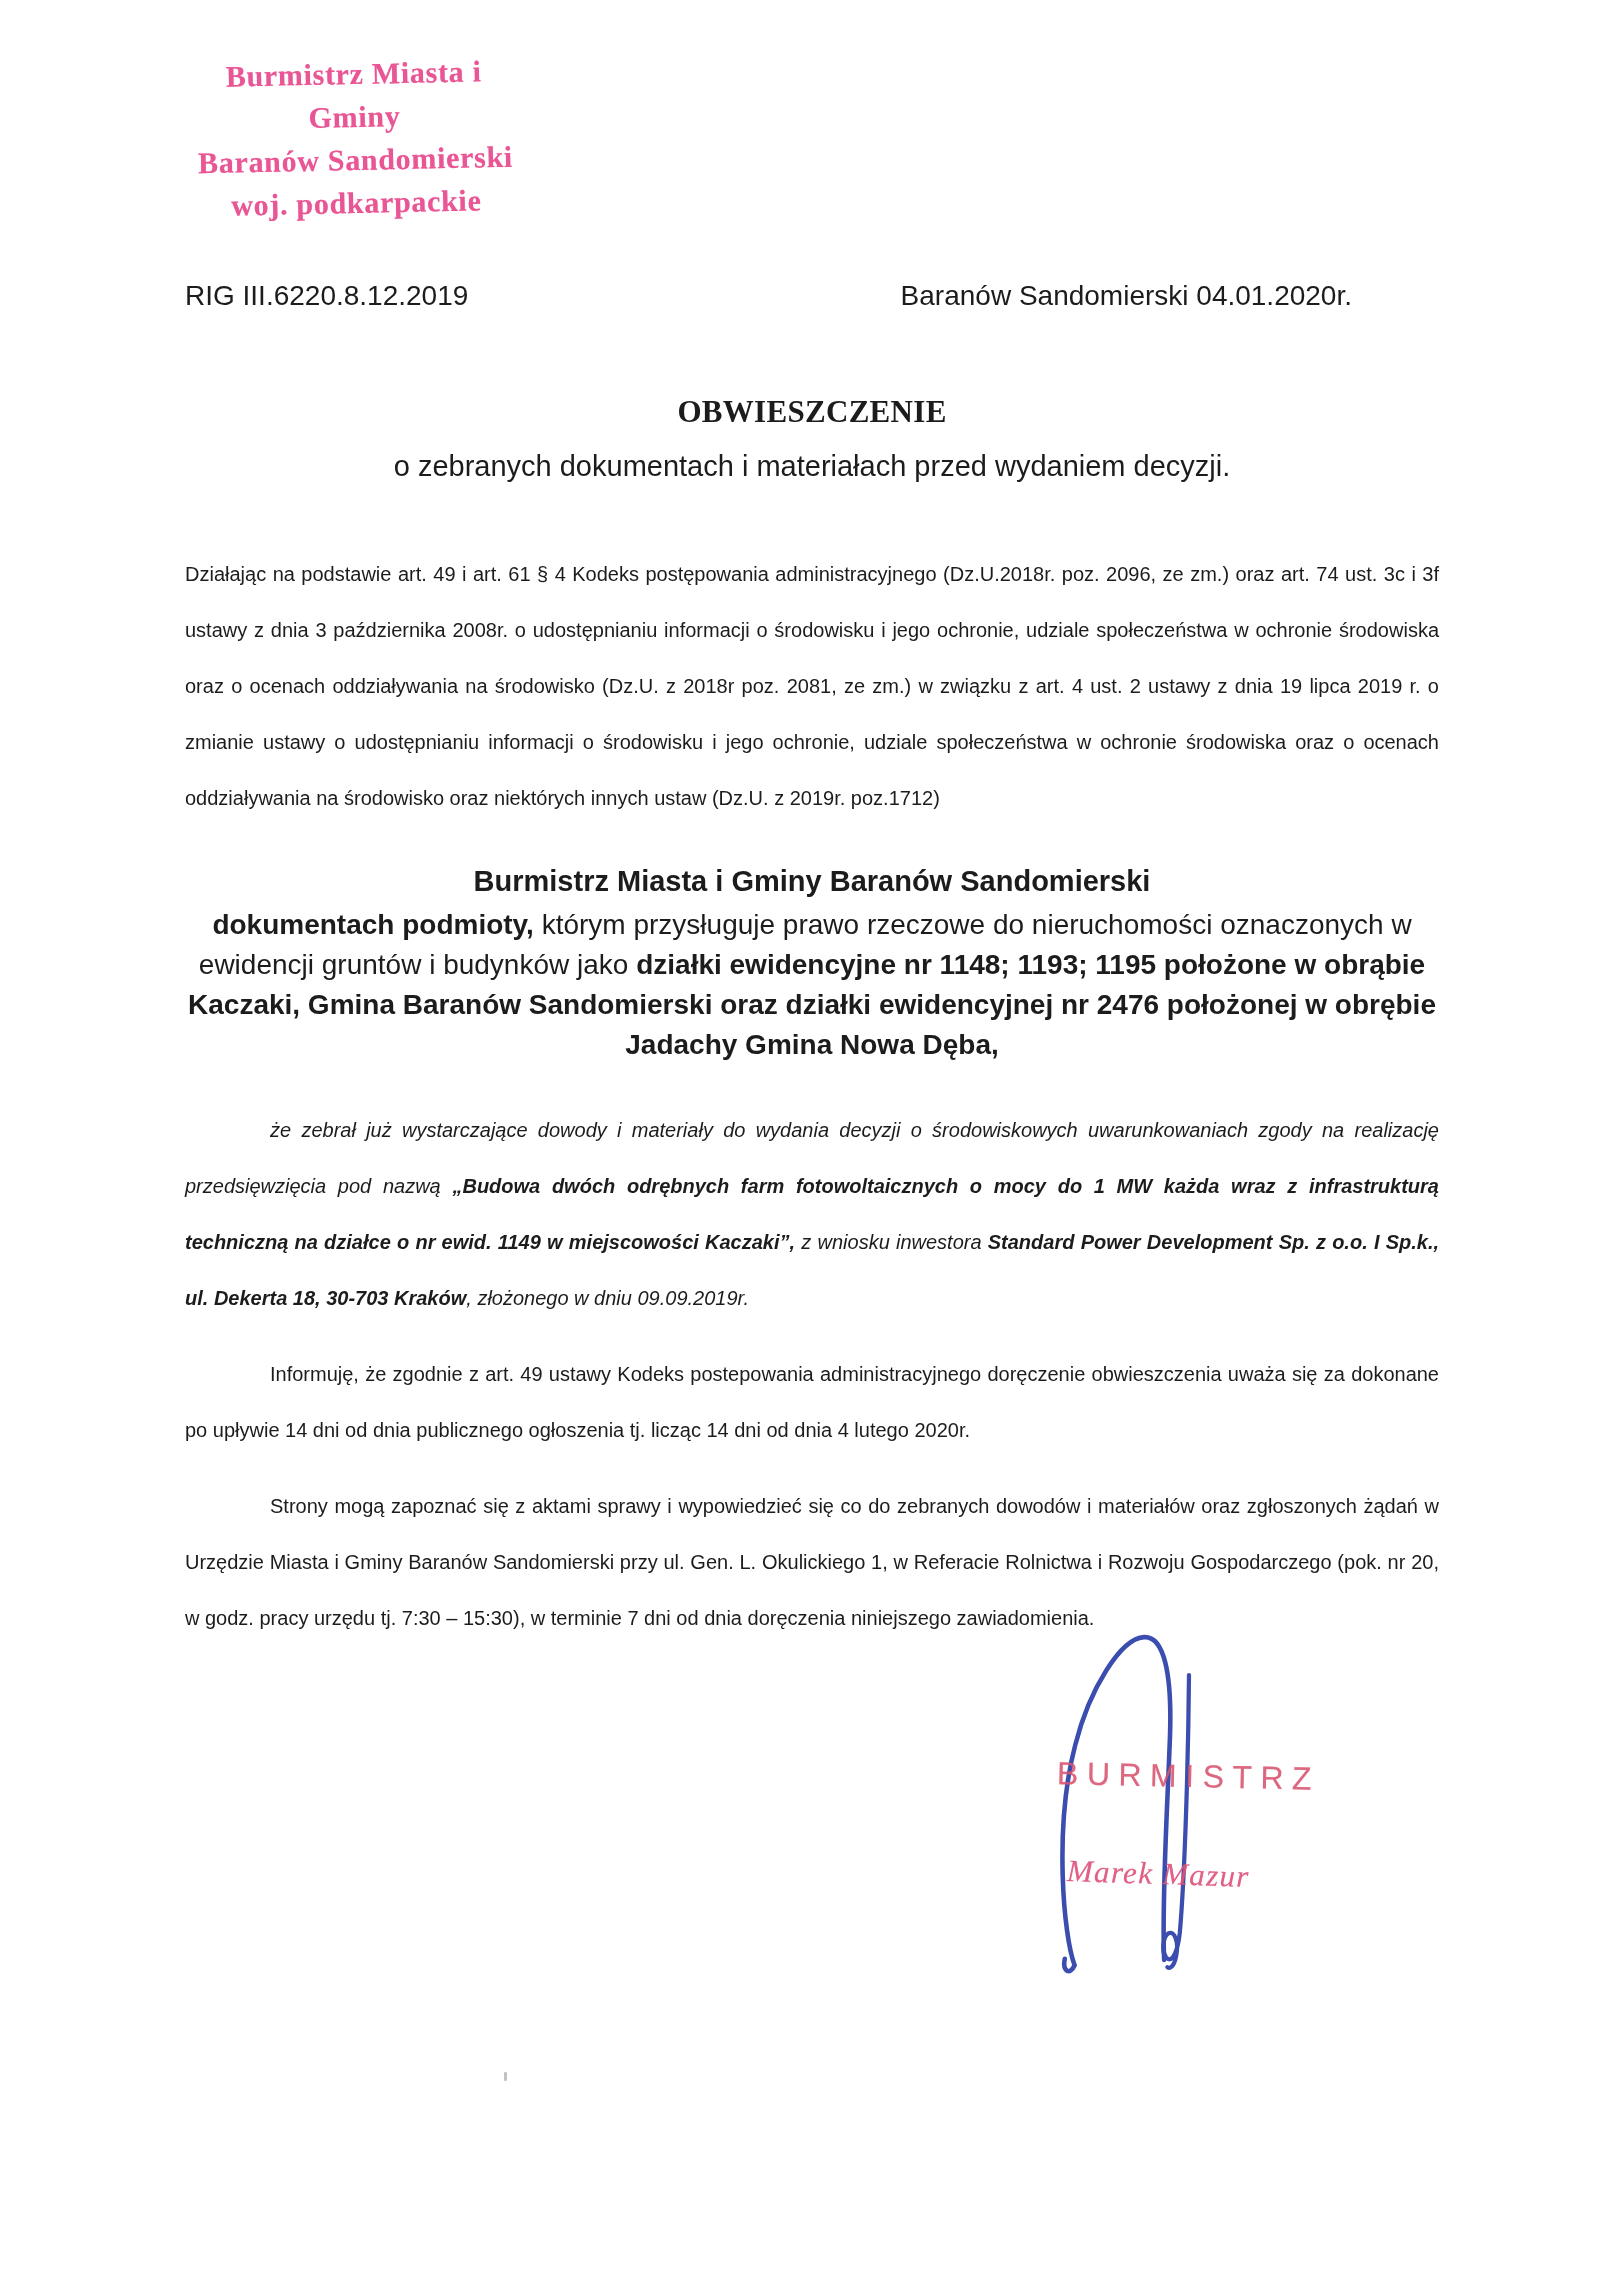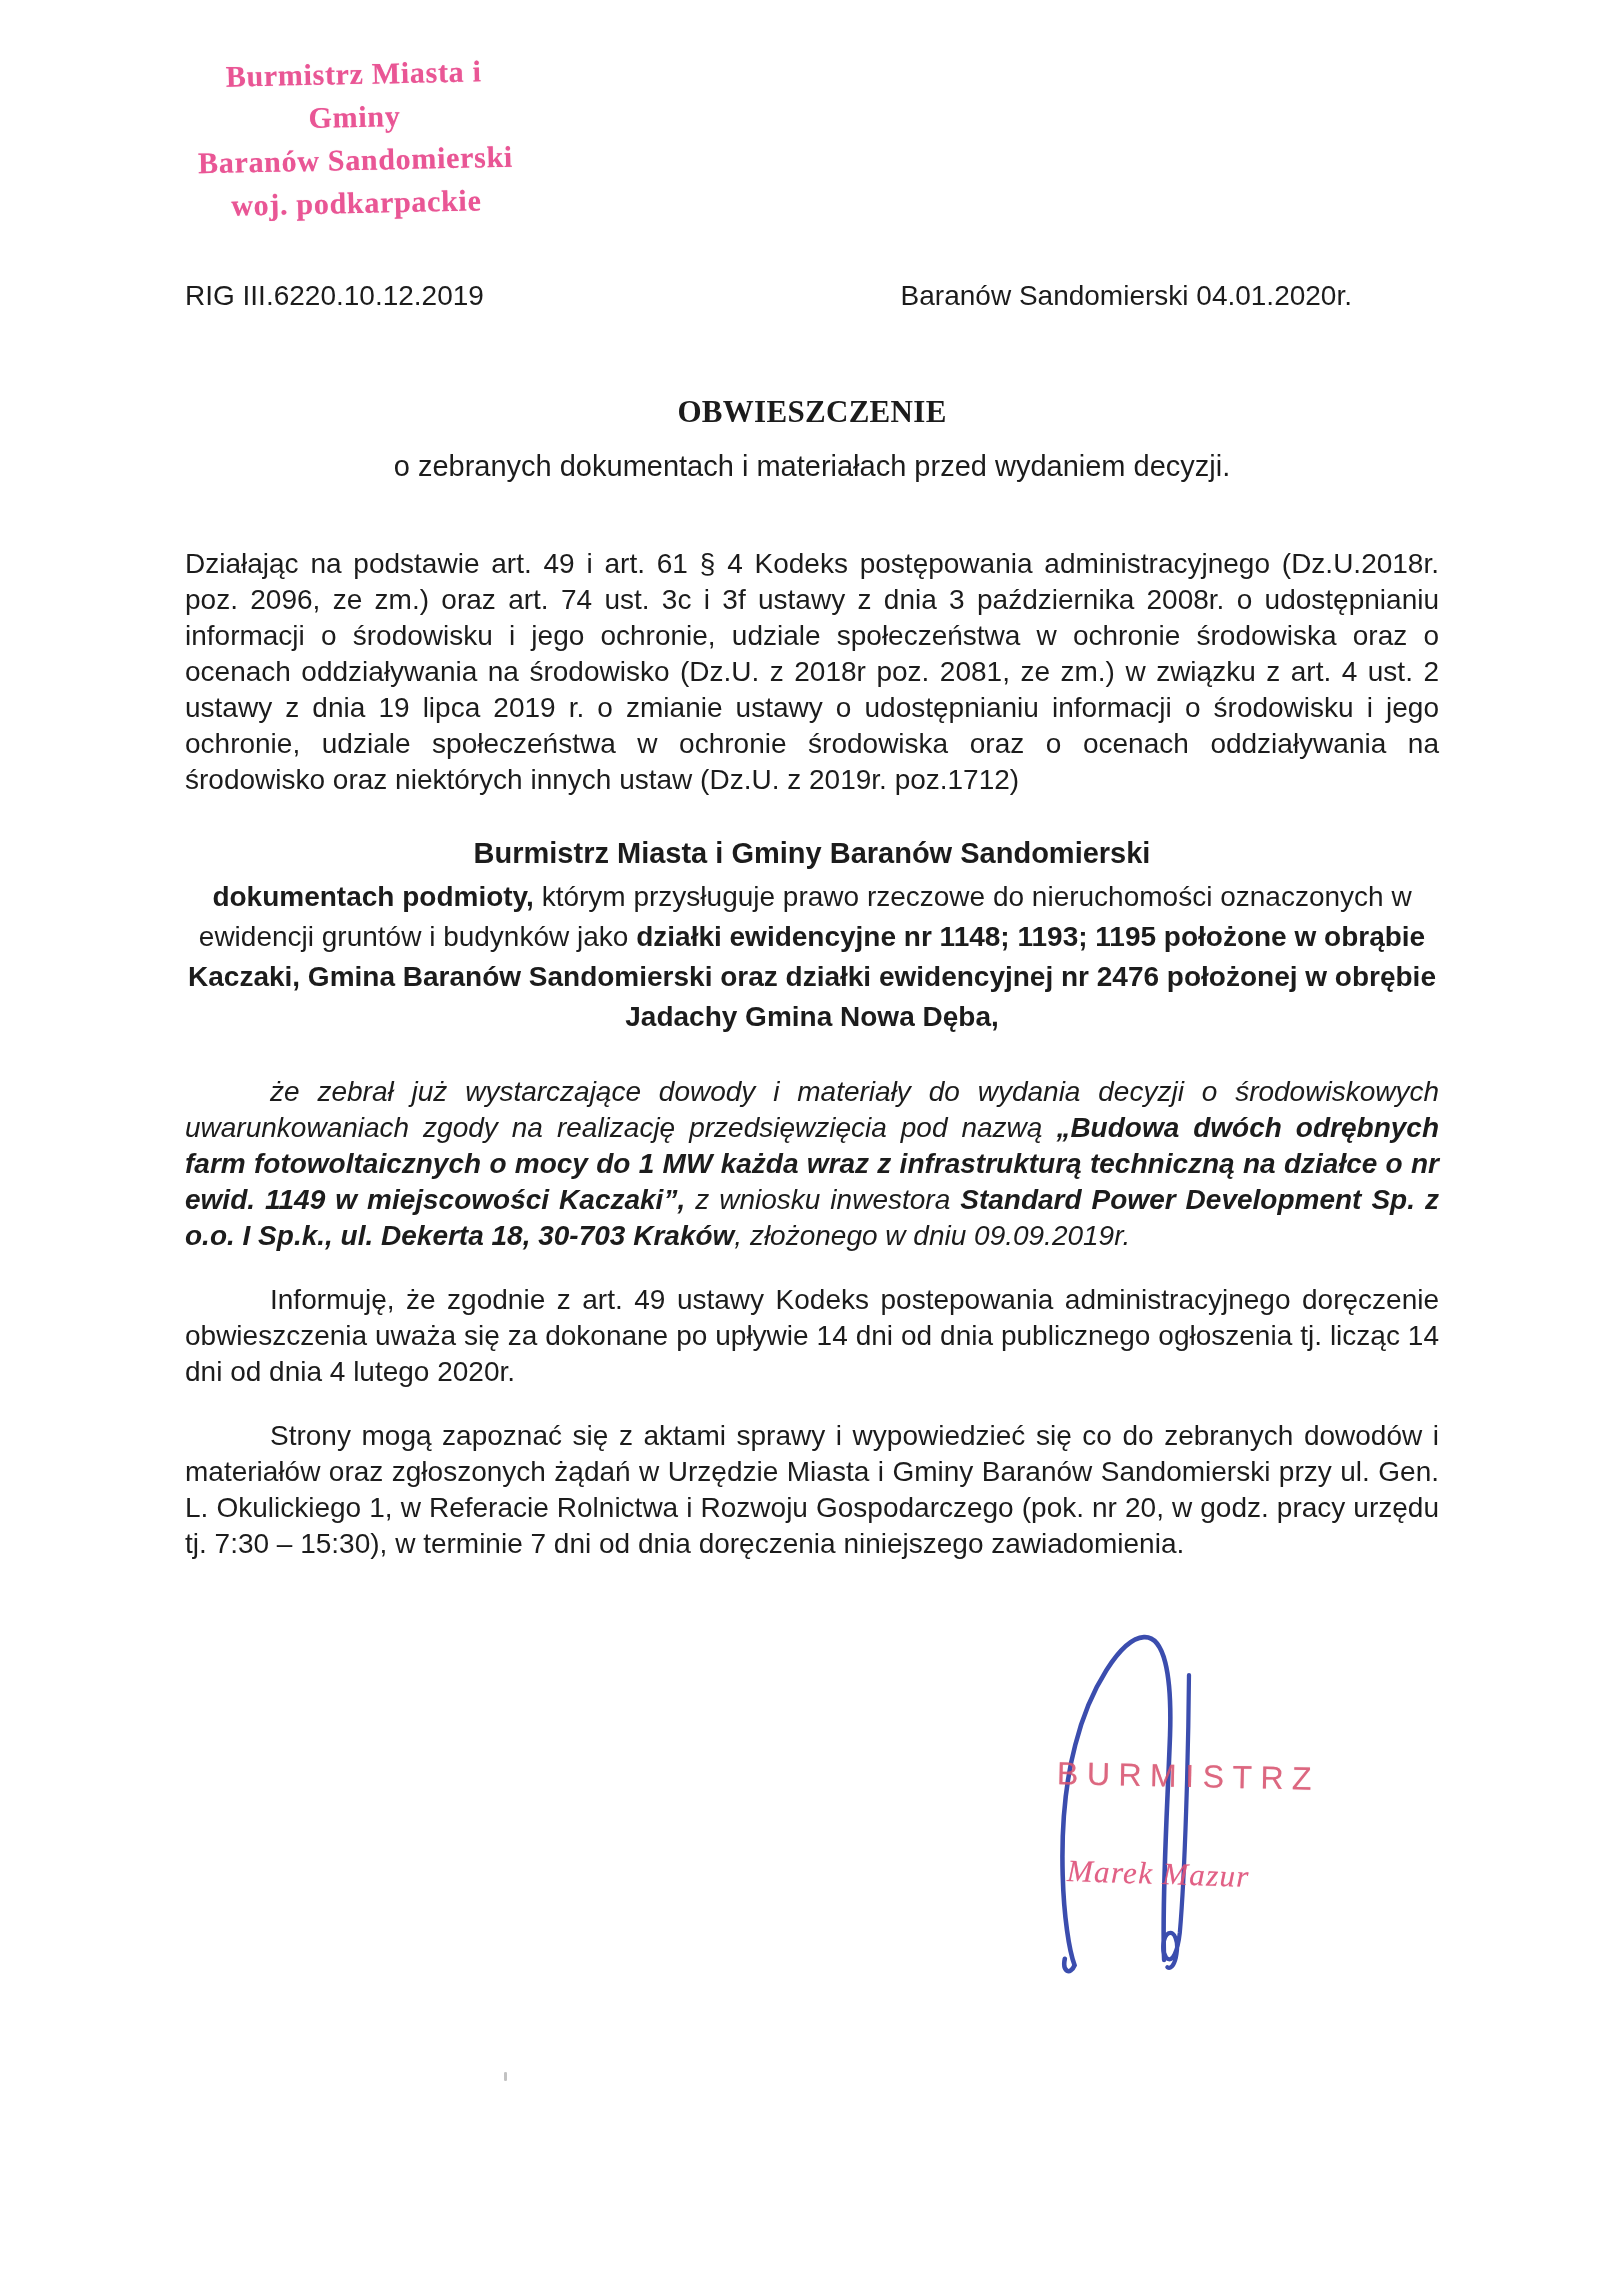--- a/index.html
+++ b/index.html
@@ -49,22 +49,22 @@
     letter-spacing:0.3px;
     font-family:Liberation Serif, serif;
   }
   .doc-subtitle{
     margin-top:19.6px;
     text-align:center;
     font-weight:normal;
     font-size:29px;
   }
   .para{
-    font-size:28px;
-    line-height:36px;
+    font-size:20px;
+    line-height:56px;
     text-align:justify;
   }
   .p-legal{margin-top:63px;}
   .issuer-heading{
     margin-top:38px;
     text-align:center;
     font-weight:bold;
     font-size:29px;
     line-height:34px;
   }
@@ -126,21 +126,21 @@
 <div class="page">
   <div class="content">
 
     <div class="top-stamp">
       <div>Burmistrz Miasta i Gminy</div>
       <div>Baranów Sandomierski</div>
       <div>woj. podkarpackie</div>
     </div>
 
     <div class="header-row">
-      <span>RIG III.6220.10.12.2019</span>
+      <span>RIG III.6220.8.12.2019</span>
       <span class="place-date">Baranów Sandomierski 04.01.2020r.</span>
     </div>
 
     <div class="doc-title">OBWIESZCZENIE</div>
     <div class="doc-subtitle">o zebranych dokumentach i materiałach przed wydaniem decyzji.</div>
 
     <p class="para p-legal">Działając na podstawie art. 49 i art. 61 § 4 Kodeks postępowania administracyjnego (Dz.U.2018r. poz. 2096, ze zm.) oraz art. 74 ust. 3c i 3f ustawy z dnia 3 października 2008r. o udostępnianiu informacji o środowisku i jego ochronie, udziale społeczeństwa w ochronie środowiska oraz o ocenach oddziaływania na środowisko (Dz.U. z 2018r poz. 2081, ze zm.) w związku z art. 4 ust. 2 ustawy z dnia 19 lipca 2019 r. o zmianie ustawy o udostępnianiu informacji o środowisku i jego ochronie, udziale społeczeństwa w ochronie środowiska oraz o ocenach oddziaływania na środowisko oraz niektórych innych ustaw (Dz.U. z 2019r. poz.1712)</p>
 
     <div class="issuer-heading">Burmistrz Miasta i Gminy Baranów Sandomierski</div>
 

